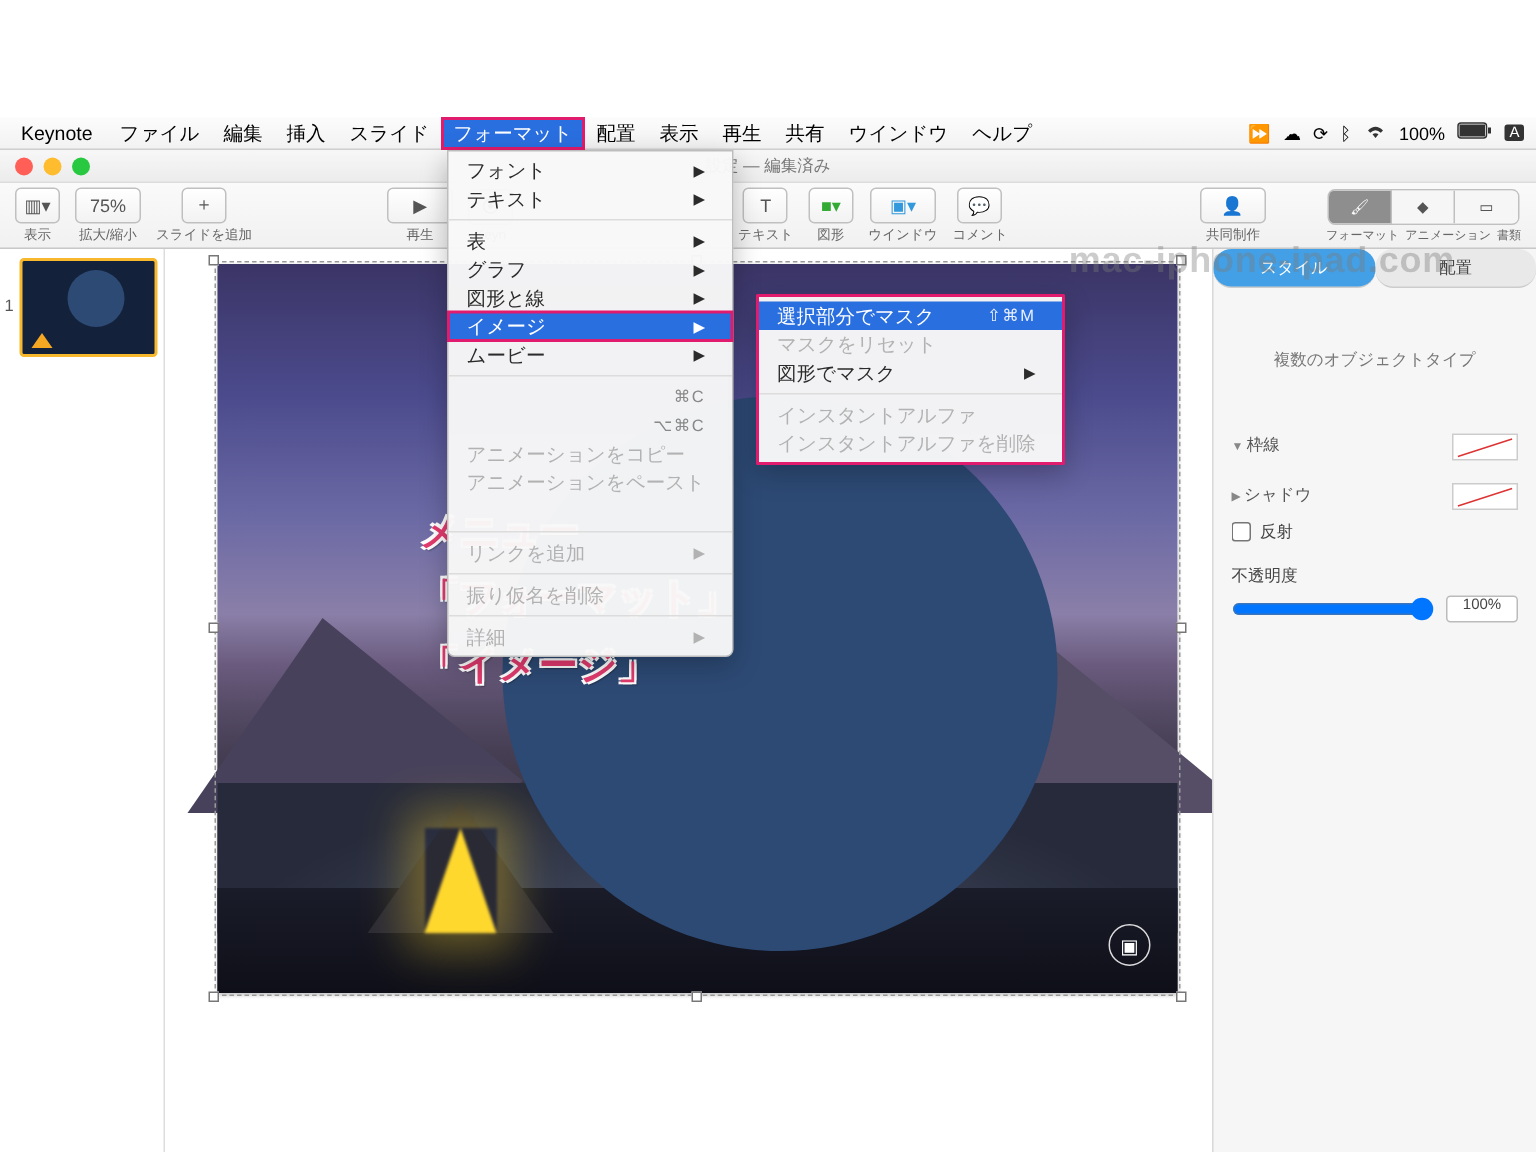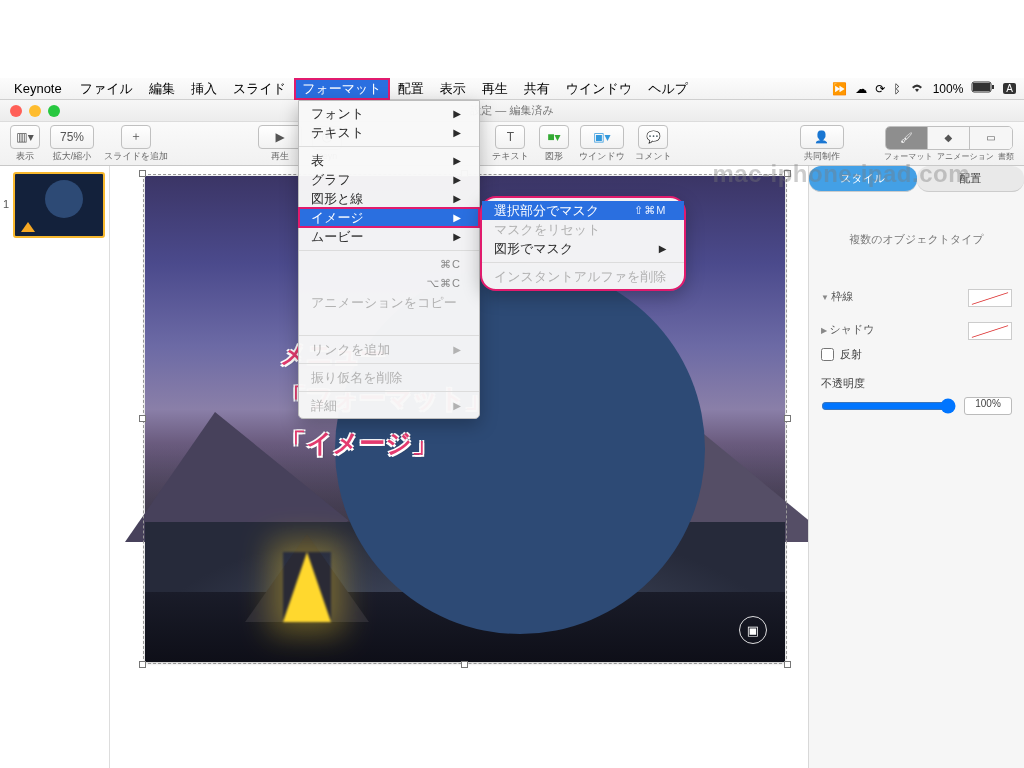--- a/index.html
+++ b/index.html
@@ -335,49 +335,55 @@
       <span class="sc">⌘C</span>
     </div>
   <div class="mi dis">
       <span></span>
       <span class="sc">⌥⌘C</span>
     </div>
   <div class="mi dis">
       <span>アニメーションをコピー</span>
     </div>
   <div class="mi dis">
+      <span>アニメーションをペースト</span>
+    </div>
+  <div class="mi dis">
       <span></span>
     </div>
   <div class="sep"></div>
   <div class="mi dis">
       <span>リンクを追加</span>
       <span class="arrow">▶</span>
     </div>
   <div class="sep"></div>
   <div class="mi dis">
       <span>振り仮名を削除</span>
     </div>
   <div class="sep"></div>
   <div class="mi dis">
       <span>詳細</span>
       <span class="arrow">▶</span>
     </div>
 </div>
 
-<div id="image-submenu" class="menu hlwrap" style="border-radius:16px;">
+<div id="image-submenu" class="menu hlwrap" style="border-radius:1px;margin-left:24px;">
   <div class="mi sel">
       <span>選択部分でマスク</span>
       <span class="sc">⇧⌘M</span>
     </div>
   <div class="mi dis">
       <span>マスクをリセット</span>
     </div>
   <div class="mi">
       <span>図形でマスク</span>
       <span class="arrow">▶</span>
     </div>
   <div class="sep"></div>
   <div class="mi dis">
+      <span>インスタントアルファ</span>
+    </div>
+  <div class="mi dis">
       <span>インスタントアルファを削除</span>
     </div>
 </div>
 
 <div class="wm">mac-iphone-ipad.com</div>
 
 </body></html>

